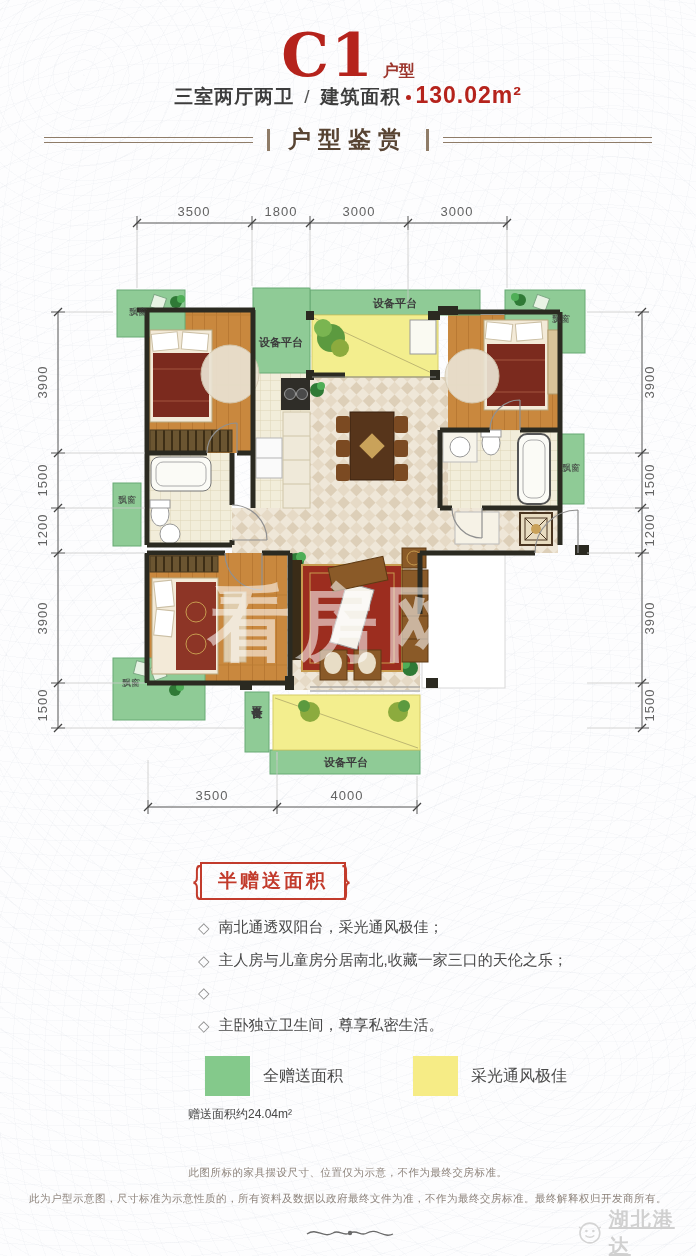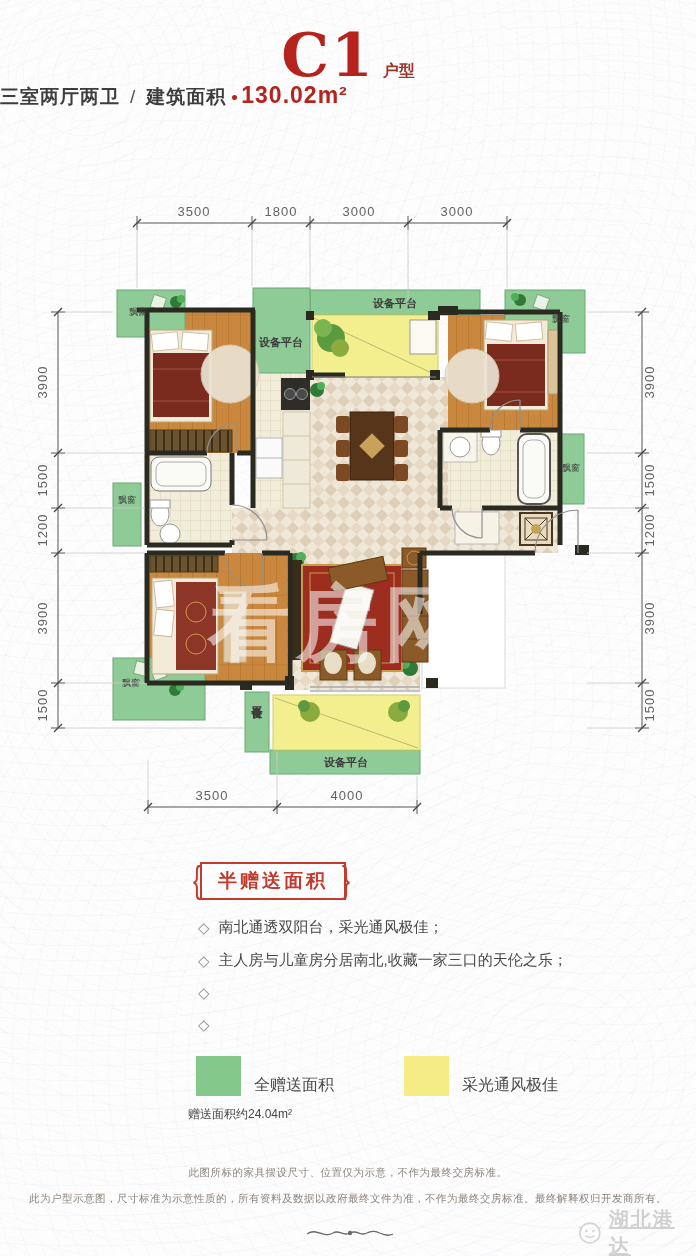--- a/index.html
+++ b/index.html
@@ -6,21 +6,21 @@
   body{width:700px;height:1256px;font-family:"Liberation Sans",sans-serif;}
   .page{position:relative;width:696px;height:1256px;overflow:hidden;background-color:#fdfdfe;
     background-image:
       repeating-radial-gradient(circle at 12% 6%, rgba(160,172,190,0.06) 0 1px, transparent 1px 15px),
       repeating-radial-gradient(circle at 88% 22%, rgba(160,172,190,0.05) 0 1px, transparent 1px 17px),
       repeating-radial-gradient(circle at 25% 55%, rgba(160,172,190,0.05) 0 1px, transparent 1px 19px),
       repeating-radial-gradient(circle at 80% 85%, rgba(160,172,190,0.055) 0 1px, transparent 1px 16px);}
   .c1-row{position:absolute;top:20px;width:100%;text-align:center;}
   .c1{font-family:"DejaVu Serif",serif;font-size:60px;font-weight:700;color:#b5231c;letter-spacing:2px;}
   .c1-suffix{font-size:16px;font-weight:700;color:#9c352c;margin-left:8px;}
-  .subtitle{position:absolute;top:82px;width:100%;text-align:left;font-size:19px;font-weight:700;color:#3d3d3d;letter-spacing:1px;}
+  .subtitle{position:absolute;top:82px;width:100%;text-align:center;font-size:19px;font-weight:700;color:#3d3d3d;letter-spacing:1px;}
   .subtitle .sep{margin:0 10px;color:#555;font-weight:400;}
   .dot{display:inline-block;width:5px;height:5px;border-radius:50%;background:#b5231c;vertical-align:middle;margin:0 4px 0 6px;}
   .area-value{color:#b5231c;font-size:23px;font-weight:700;}
   .band{position:absolute;top:124px;left:0;right:0;display:flex;align-items:center;padding:0 44px;}
   .band-line{flex:1;height:4px;border-top:1px solid #8f7c68;border-bottom:1px solid #8f7c68;}
   .band-tick{width:3px;height:22px;background:#8f7c68;margin:0 14px;flex:none;}
   .band-text{font-size:23px;font-weight:700;color:#584433;letter-spacing:7px;padding:0 4px;}
   svg.plan{position:absolute;top:188px;left:0;}
   svg text{font-family:"Liberation Sans","DejaVu Sans",sans-serif;}
   .dim-t{font-size:13px;fill:#636363;letter-spacing:1px;}
@@ -28,21 +28,21 @@
   .bay-t{font-size:9px;fill:#3c3c3c;}
   .vtext{writing-mode:vertical-rl;text-orientation:upright;}
   .wm{font-size:82px;font-weight:700;fill:rgba(255,255,255,0.55);letter-spacing:6px;}
   .analysis-box{position:absolute;top:862px;left:200px;border:2px solid #c23b2c;color:#c23b2c;
     padding:4px 16px;font-size:19px;font-weight:700;letter-spacing:3px;}
   .brace{position:absolute;top:50%;transform:translateY(-52%) scaleY(1.5);font-size:24px;font-weight:400;color:#c23b2c;background:transparent;}
   .brace.l{left:-9px;} .brace.r{right:-9px;}
   .bullets{position:absolute;top:918px;left:198px;list-style:none;margin:0;padding:0;}
   .bullets li{display:flex;align-items:center;margin-bottom:14px;font-size:15px;color:#484848;}
   .bullets .bi{color:#8f8f8f;margin-right:9px;font-size:15px;}
-  .legend{position:absolute;top:1056px;left:196px;display:flex;align-items:flex-end;}
+  .legend{position:absolute;top:1056px;left:205px;display:flex;align-items:center;}
   .sw{width:45px;height:40px;flex:none;}
   .sw.green{background:#84c98b;} .sw.yellow{background:#f6ec86;}
   .legend-label{font-size:16px;color:#4a4a4a;margin-left:13px;}
   .sw.yellow{margin-left:70px;}
   .gift-note{position:absolute;top:1106px;left:188px;font-size:12px;color:#474747;}
   .f1,.f2{position:absolute;width:100%;text-align:center;font-size:10.5px;color:#8d837b;letter-spacing:0.5px;}
   .f1{top:1192px;} .f2{top:1166px;}
   .ornament{position:absolute;top:1226px;left:305px;}
   .brand{position:absolute;top:1206px;left:576px;display:flex;align-items:center;color:#d0d0d0;font-size:20px;font-weight:700;letter-spacing:2px;text-decoration:underline;}
   .brand svg{margin-right:5px;}
@@ -53,20 +53,27 @@
 <div class="page">
 
   <div class="c1-row">
     <span class="c1">C1</span><span class="c1-suffix">户型</span>
   </div>
 
   <div class="subtitle">
     <span>三室两厅两卫</span><span class="sep">/</span><span>建筑面积</span><span class="dot"></span><span class="area-value">130.02m²</span>
   </div>
 
+  <div class="band">
+    <div class="band-line"></div>
+    <div class="band-tick"></div>
+    <div class="band-text">户型鉴赏</div>
+    <div class="band-tick"></div>
+    <div class="band-line"></div>
+  </div>
 
   <svg class="plan" width="700" height="650" viewBox="0 188 700 650">
     <defs>
       <pattern id="wood" width="12" height="70" patternUnits="userSpaceOnUse">
         <rect width="12" height="70" fill="#c9883e"></rect>
         <path d="M0,0V70" stroke="#a96a28" stroke-width="1"></path>
         <path d="M0,35h12" stroke="#b97a31" stroke-width="0.8"></path>
       </pattern>
       <pattern id="tile" width="18" height="18" patternUnits="userSpaceOnUse" patternTransform="rotate(45)">
         <rect width="18" height="18" fill="#efe7d8"></rect>
@@ -333,20 +340,21 @@
       </li>
     <li>
         <span class="bi">◇</span>
         <span>主人房与儿童房分居南北,收藏一家三口的天伦之乐；</span>
       </li>
     <li>
         <span class="bi">◇</span>
       </li>
     <li>
         <span class="bi">◇</span>
+        <span>主卧独立卫生间，尊享私密生活。</span>
       </li>
   </ul>
 
   <div class="legend">
     <div class="sw green"></div>
     <div class="legend-label">全赠送面积</div>
     <div class="sw yellow"></div>
     <div class="legend-label">采光通风极佳</div>
   </div>
 

